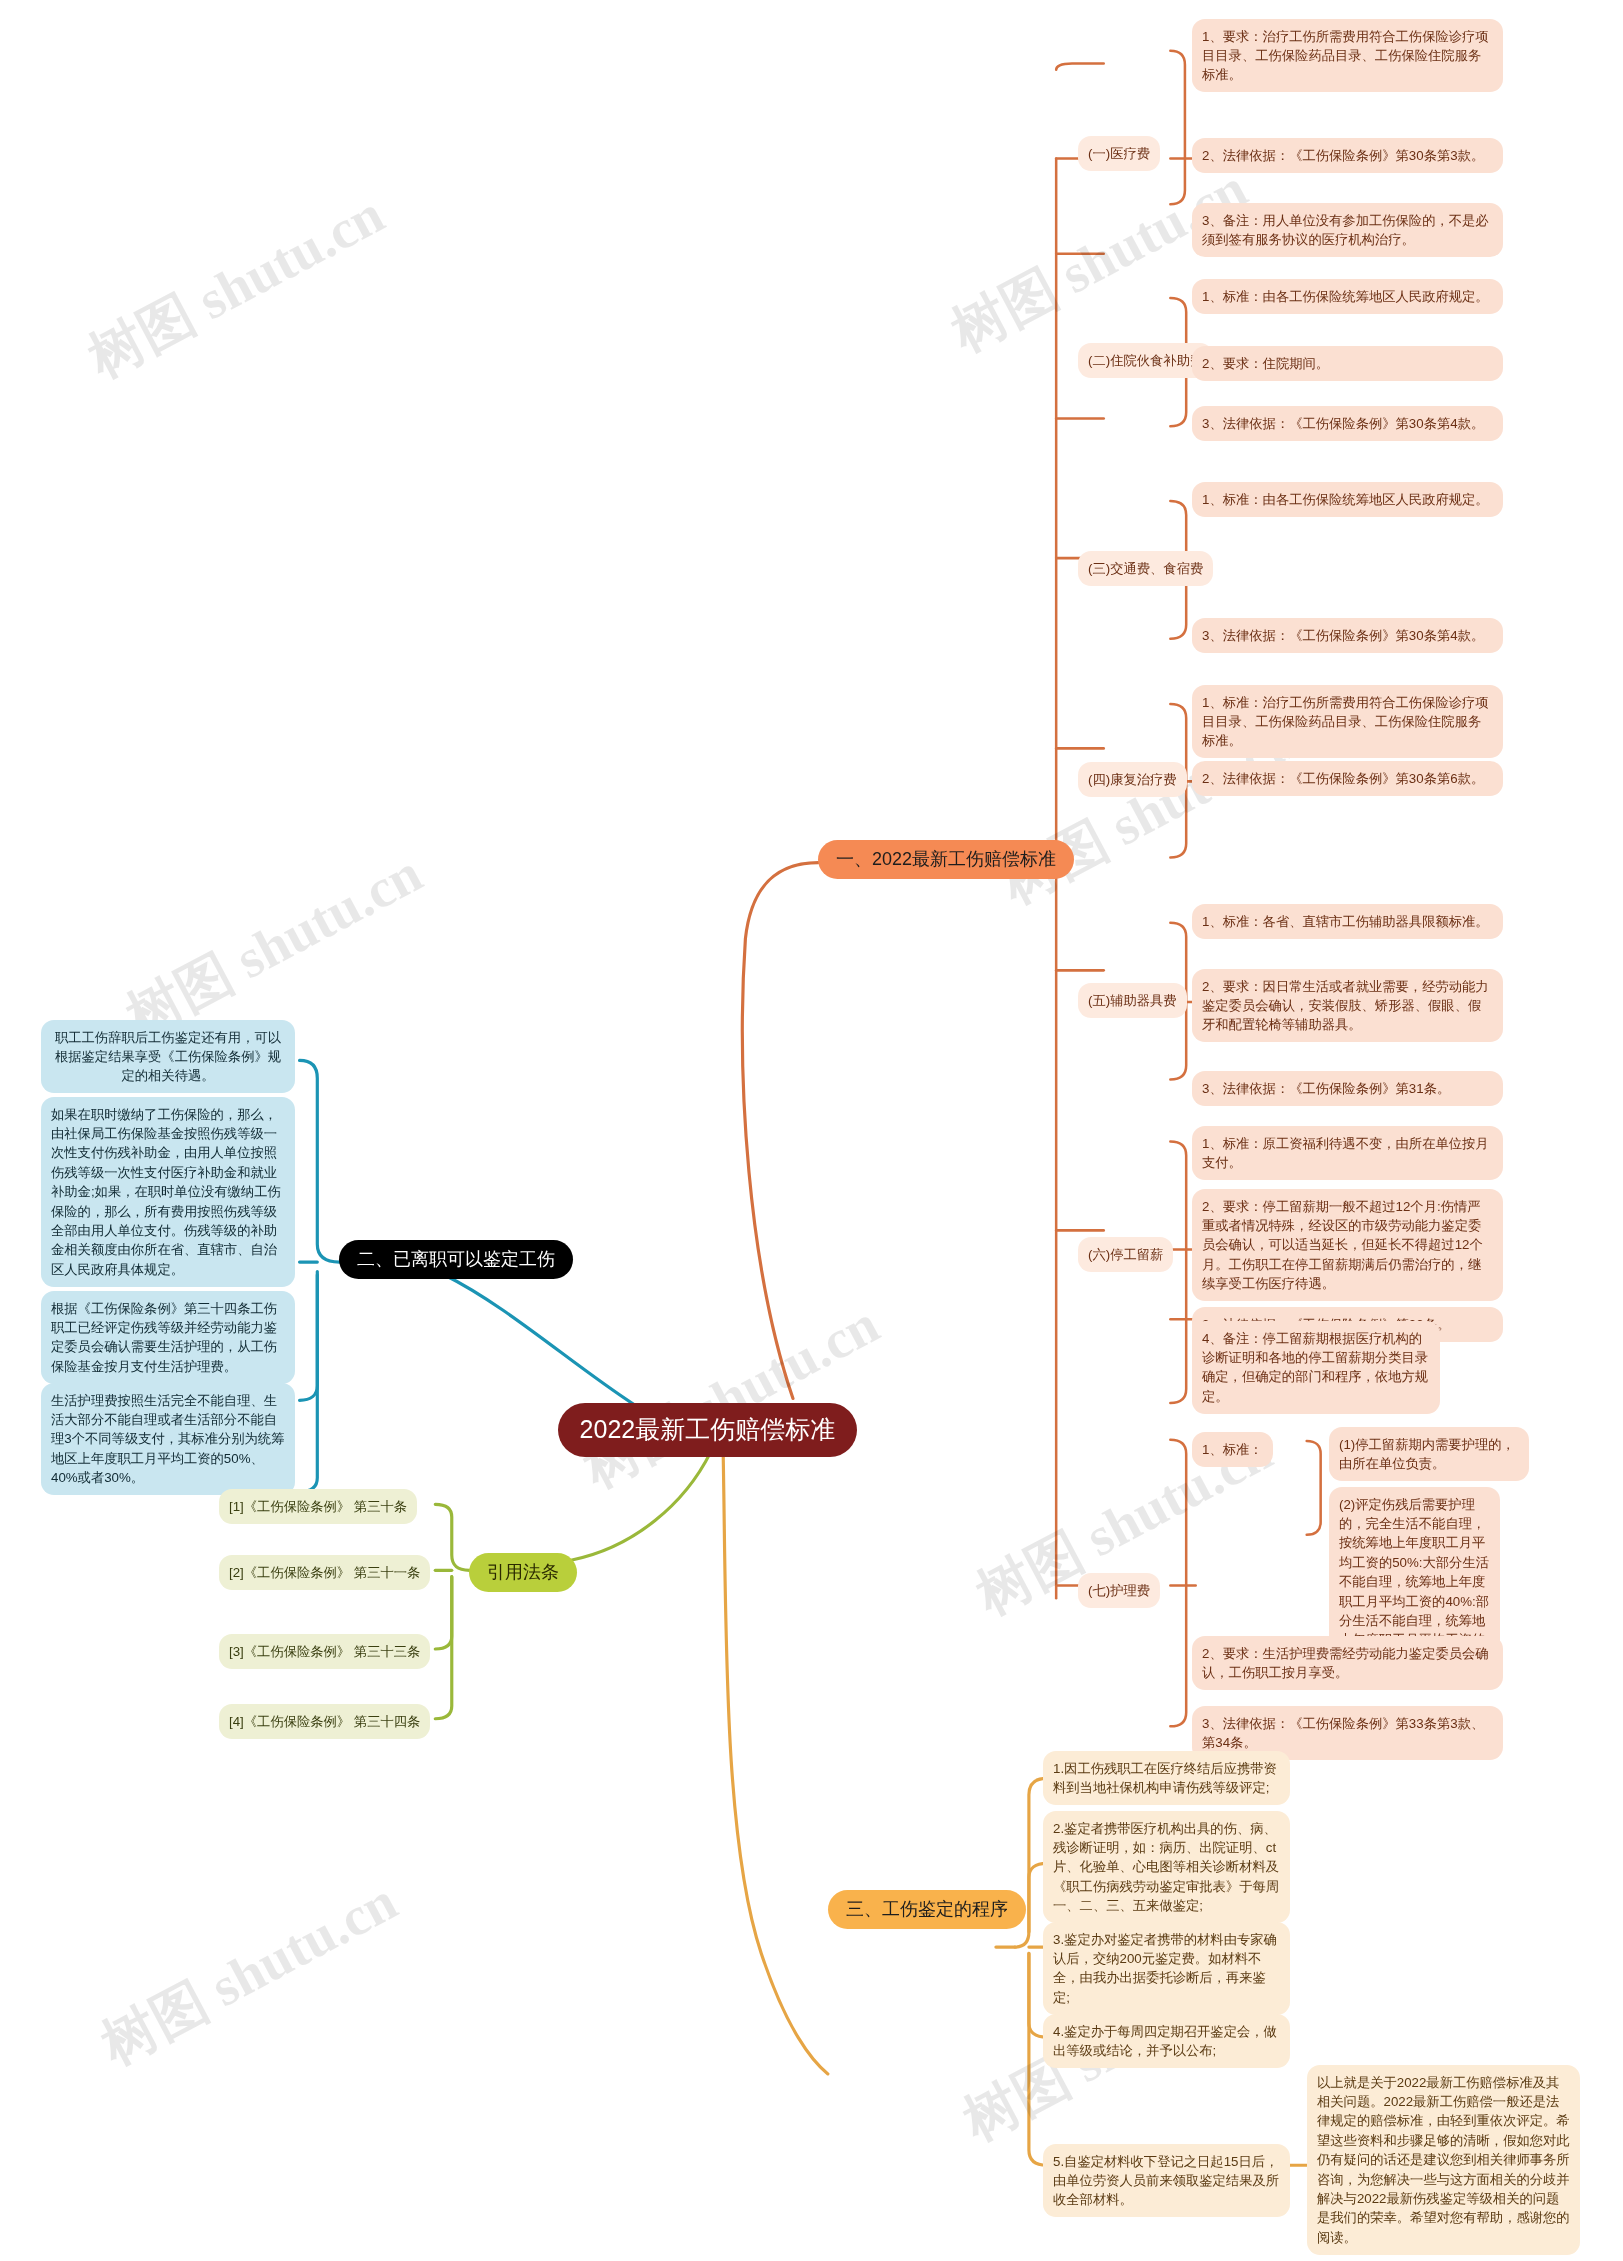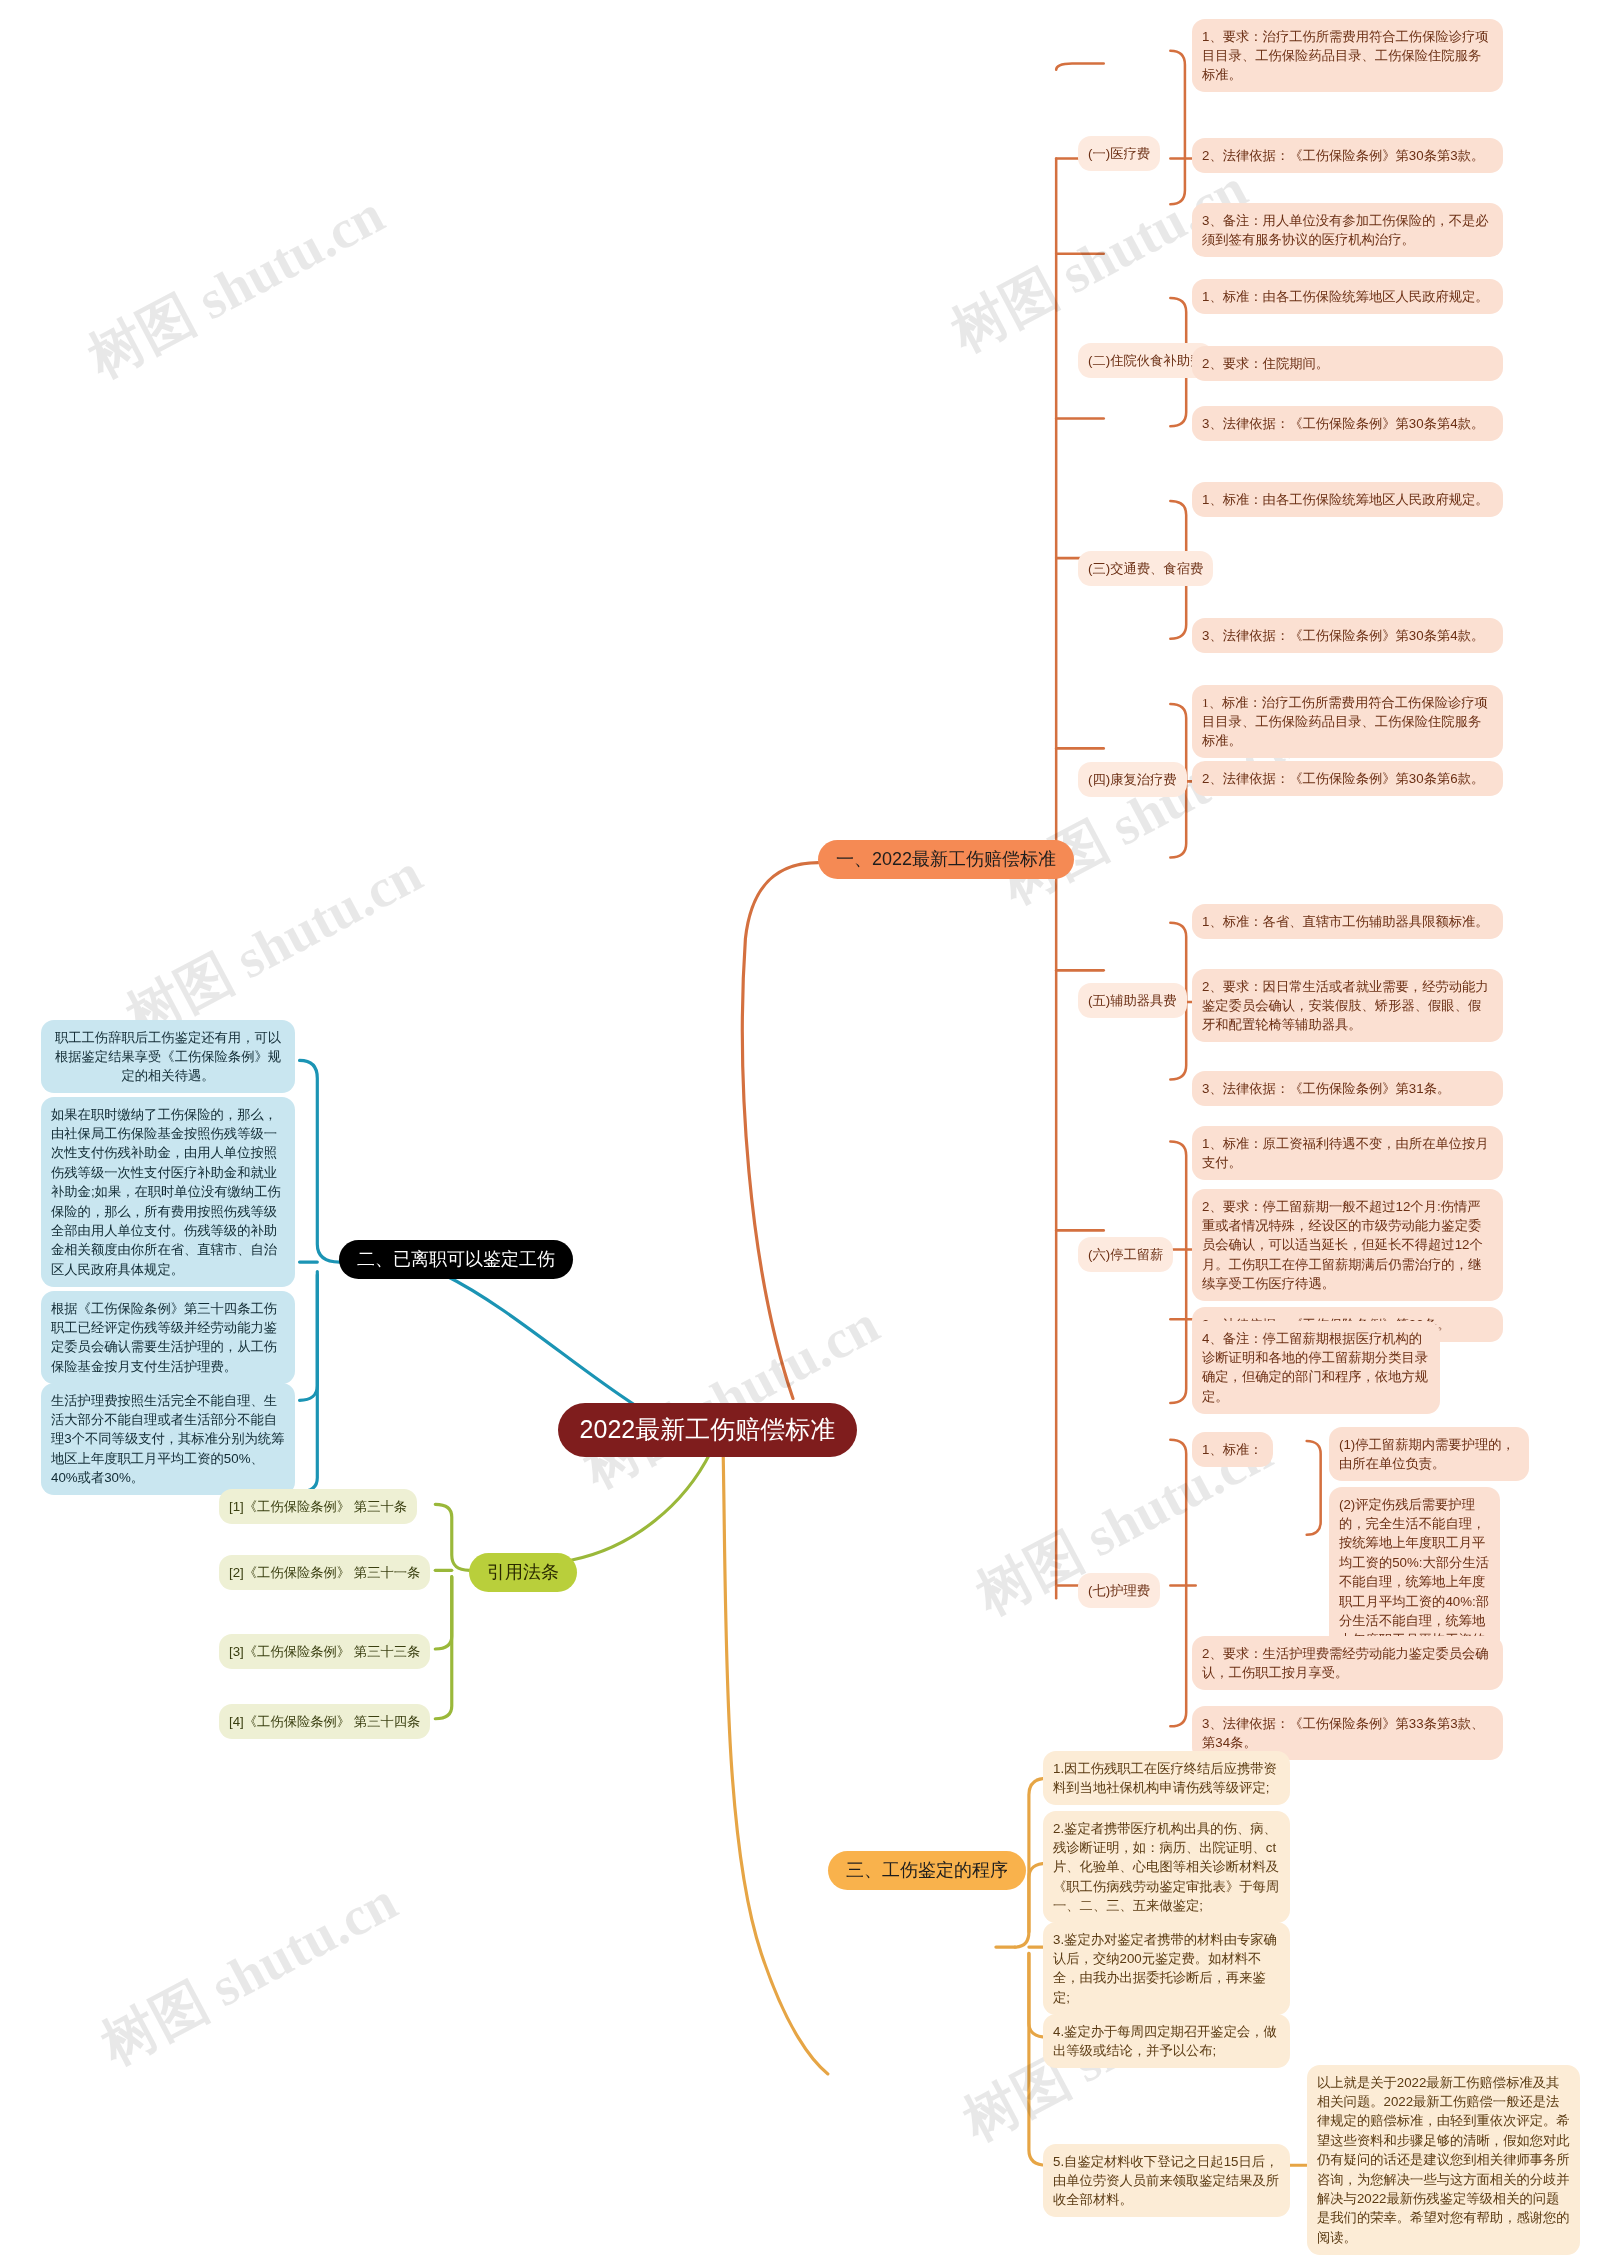--- a/index.html
+++ b/index.html
@@ -139,21 +139,21 @@
   <div class="node box box-peach-l nowrap" style="left:1078px;top:343px;">(二)住院伙食补助费</div>
   <div class="node box box-peach" style="left:1192px;top:279px;width:311px;">1、标准：由各工伤保险统筹地区人民政府规定。</div>
   <div class="node box box-peach" style="left:1192px;top:346px;width:311px;">2、要求：住院期间。</div>
   <div class="node box box-peach" style="left:1192px;top:406px;width:311px;">3、法律依据：《工伤保险条例》第30条第4款。</div>
 
   <div class="node box box-peach-l nowrap" style="left:1078px;top:551px;">(三)交通费、食宿费</div>
   <div class="node box box-peach" style="left:1192px;top:482px;width:311px;">1、标准：由各工伤保险统筹地区人民政府规定。</div>
   <div class="node box box-peach" style="left:1192px;top:618px;width:311px;">3、法律依据：《工伤保险条例》第30条第4款。</div>
 
   <div class="node box box-peach-l nowrap" style="left:1078px;top:762px;">(四)康复治疗费</div>
-  <div class="node box box-peach" style="left:1192px;top:685px;width:311px;font-family:Liberation Serif, serif;">1、标准：治疗工伤所需费用符合工伤保险诊疗项目目录、工伤保险药品目录、工伤保险住院服务标准。</div>
+  <div class="node box box-peach" style="left:1192px;top:685px;width:311px;">1、标准：治疗工伤所需费用符合工伤保险诊疗项目目录、工伤保险药品目录、工伤保险住院服务标准。</div>
   <div class="node box box-peach" style="left:1192px;top:761px;width:311px;">2、法律依据：《工伤保险条例》第30条第6款。</div>
 
   <div class="node box box-peach-l nowrap" style="left:1078px;top:983px;">(五)辅助器具费</div>
   <div class="node box box-peach" style="left:1192px;top:904px;width:311px;">1、标准：各省、直辖市工伤辅助器具限额标准。</div>
   <div class="node box box-peach" style="left:1192px;top:969px;width:311px;">2、要求：因日常生活或者就业需要，经劳动能力鉴定委员会确认，安装假肢、矫形器、假眼、假牙和配置轮椅等辅助器具。</div>
   <div class="node box box-peach" style="left:1192px;top:1071px;width:311px;">3、法律依据：《工伤保险条例》第31条。</div>
 
   <div class="node box box-peach-l nowrap" style="left:1078px;top:1237px;">(六)停工留薪</div>
   <div class="node box box-peach" style="left:1192px;top:1126px;width:311px;">1、标准：原工资福利待遇不变，由所在单位按月支付。</div>
   <div class="node box box-peach" style="left:1192px;top:1189px;width:311px;">2、要求：停工留薪期一般不超过12个月:伤情严重或者情况特殊，经设区的市级劳动能力鉴定委员会确认，可以适当延长，但延长不得超过12个月。工伤职工在停工留薪期满后仍需治疗的，继续享受工伤医疗待遇。</div>
@@ -172,21 +172,21 @@
   <div class="node box box-blue" style="left:41px;top:1097px;width:254px;">如果在职时缴纳了工伤保险的，那么，由社保局工伤保险基金按照伤残等级一次性支付伤残补助金，由用人单位按照伤残等级一次性支付医疗补助金和就业补助金;如果，在职时单位没有缴纳工伤保险的，那么，所有费用按照伤残等级全部由用人单位支付。伤残等级的补助金相关额度由你所在省、直辖市、自治区人民政府具体规定。</div>
   <div class="node box box-blue" style="left:41px;top:1291px;width:254px;">根据《工伤保险条例》第三十四条工伤职工已经评定伤残等级并经劳动能力鉴定委员会确认需要生活护理的，从工伤保险基金按月支付生活护理费。</div>
   <div class="node box box-blue" style="left:41px;top:1383px;width:254px;">生活护理费按照生活完全不能自理、生活大部分不能自理或者生活部分不能自理3个不同等级支付，其标准分别为统筹地区上年度职工月平均工资的50%、40%或者30%。</div>
 
   <div class="node cap cap-green" style="left:469px;top:1553px;">引用法条</div>
   <div class="node box box-olive nowrap" style="left:219px;top:1489px;">[1]《工伤保险条例》 第三十条</div>
   <div class="node box box-olive nowrap" style="left:219px;top:1555px;">[2]《工伤保险条例》 第三十一条</div>
   <div class="node box box-olive nowrap" style="left:219px;top:1634px;">[3]《工伤保险条例》 第三十三条</div>
   <div class="node box box-olive nowrap" style="left:219px;top:1704px;">[4]《工伤保险条例》 第三十四条</div>
 
-  <div class="node cap cap-amber" style="left:828px;top:1851px;text-align:center;">三、工伤鉴定的程序</div>
+  <div class="node cap cap-amber" style="left:828px;top:1890px;text-align:center;">三、工伤鉴定的程序</div>
   <div class="node box box-cream" style="left:1043px;top:1751px;width:247px;">1.因工伤残职工在医疗终结后应携带资料到当地社保机构申请伤残等级评定;</div>
   <div class="node box box-cream" style="left:1043px;top:1811px;width:247px;">2.鉴定者携带医疗机构出具的伤、病、残诊断证明，如：病历、出院证明、ct片、化验单、心电图等相关诊断材料及《职工伤病残劳动鉴定审批表》于每周一、二、三、五来做鉴定;</div>
   <div class="node box box-cream" style="left:1043px;top:1922px;width:247px;">3.鉴定办对鉴定者携带的材料由专家确认后，交纳200元鉴定费。如材料不全，由我办出据委托诊断后，再来鉴定;</div>
   <div class="node box box-cream" style="left:1043px;top:2014px;width:247px;">4.鉴定办于每周四定期召开鉴定会，做出等级或结论，并予以公布;</div>
   <div class="node box box-cream" style="left:1043px;top:2144px;width:247px;">5.自鉴定材料收下登记之日起15日后，由单位劳资人员前来领取鉴定结果及所收全部材料。</div>
 
   <div class="node box box-cream" style="left:1307px;top:2065px;width:273px;">以上就是关于2022最新工伤赔偿标准及其相关问题。2022最新工伤赔偿一般还是法律规定的赔偿标准，由轻到重依次评定。希望这些资料和步骤足够的清晰，假如您对此仍有疑问的话还是建议您到相关律师事务所咨询，为您解决一些与这方面相关的分歧并解决与2022最新伤残鉴定等级相关的问题是我们的荣幸。希望对您有帮助，感谢您的阅读。</div>
 
 </div>
 

